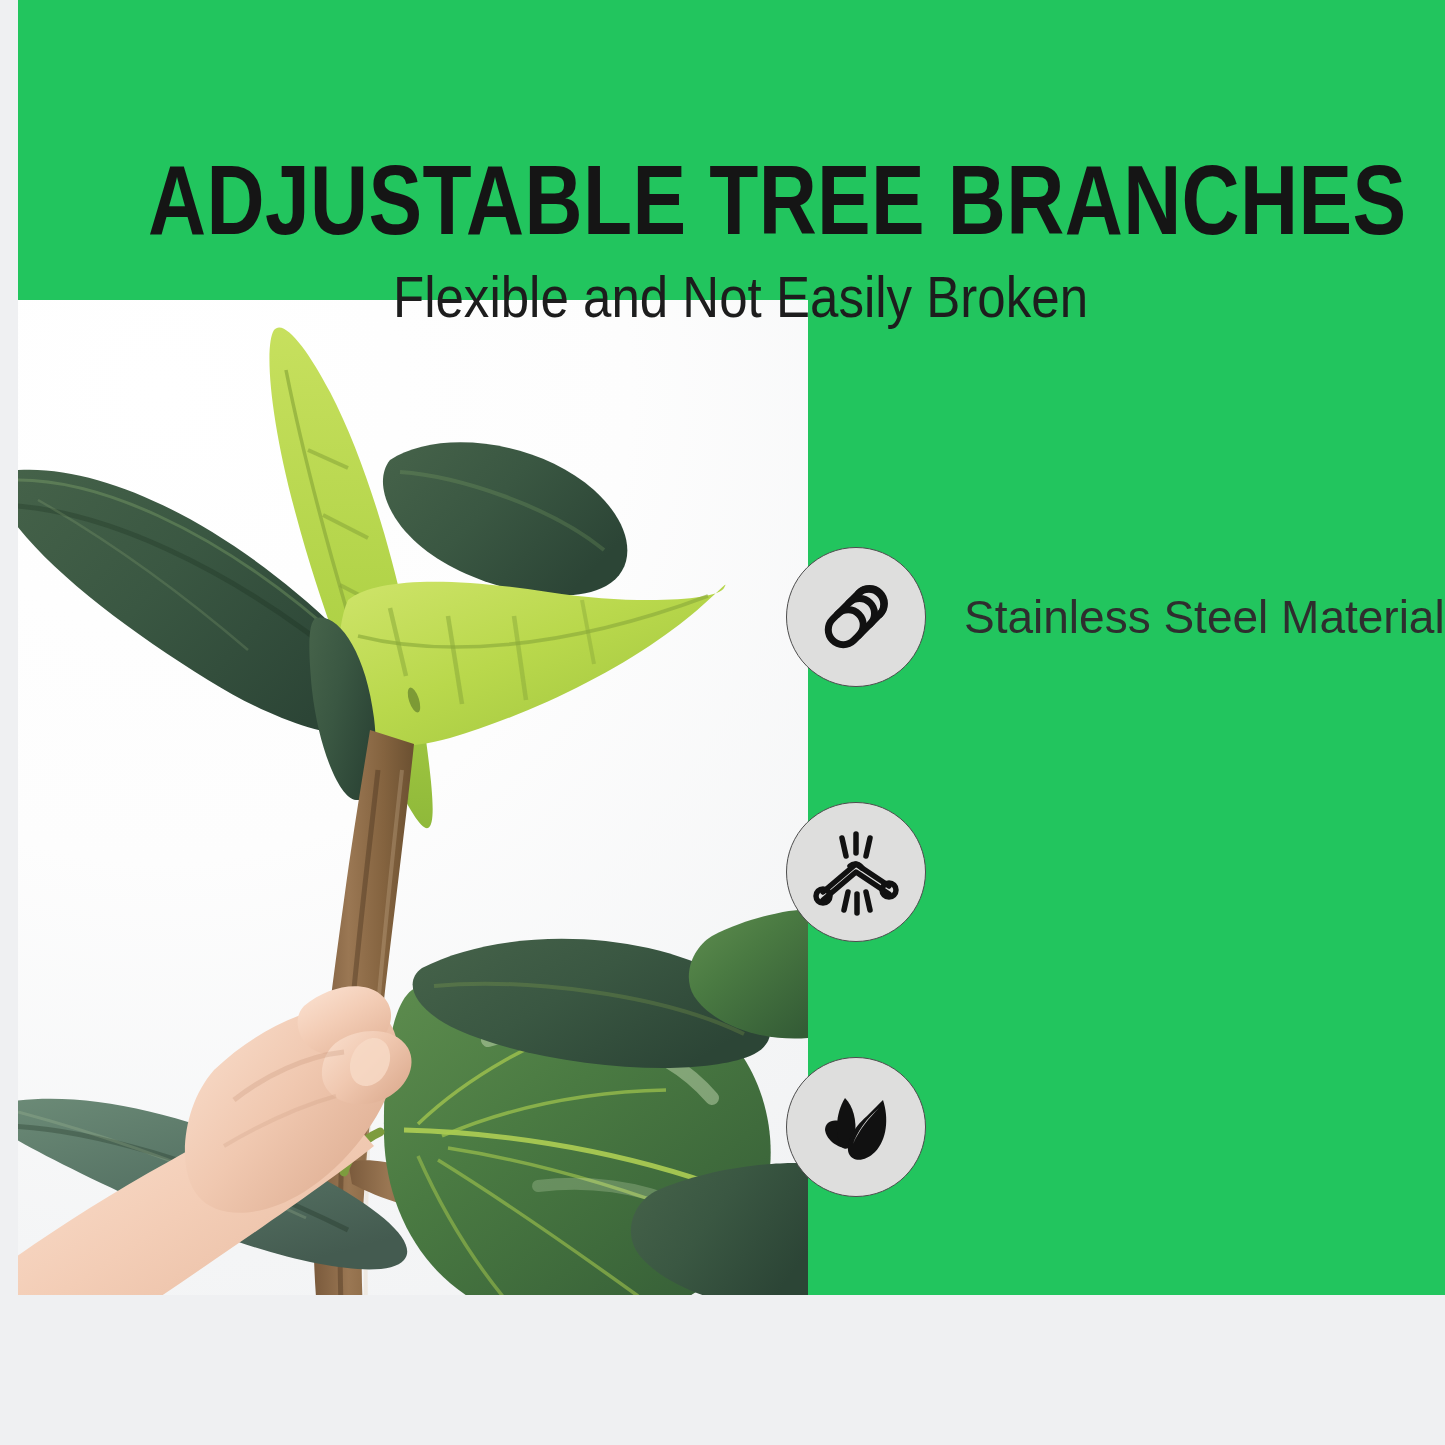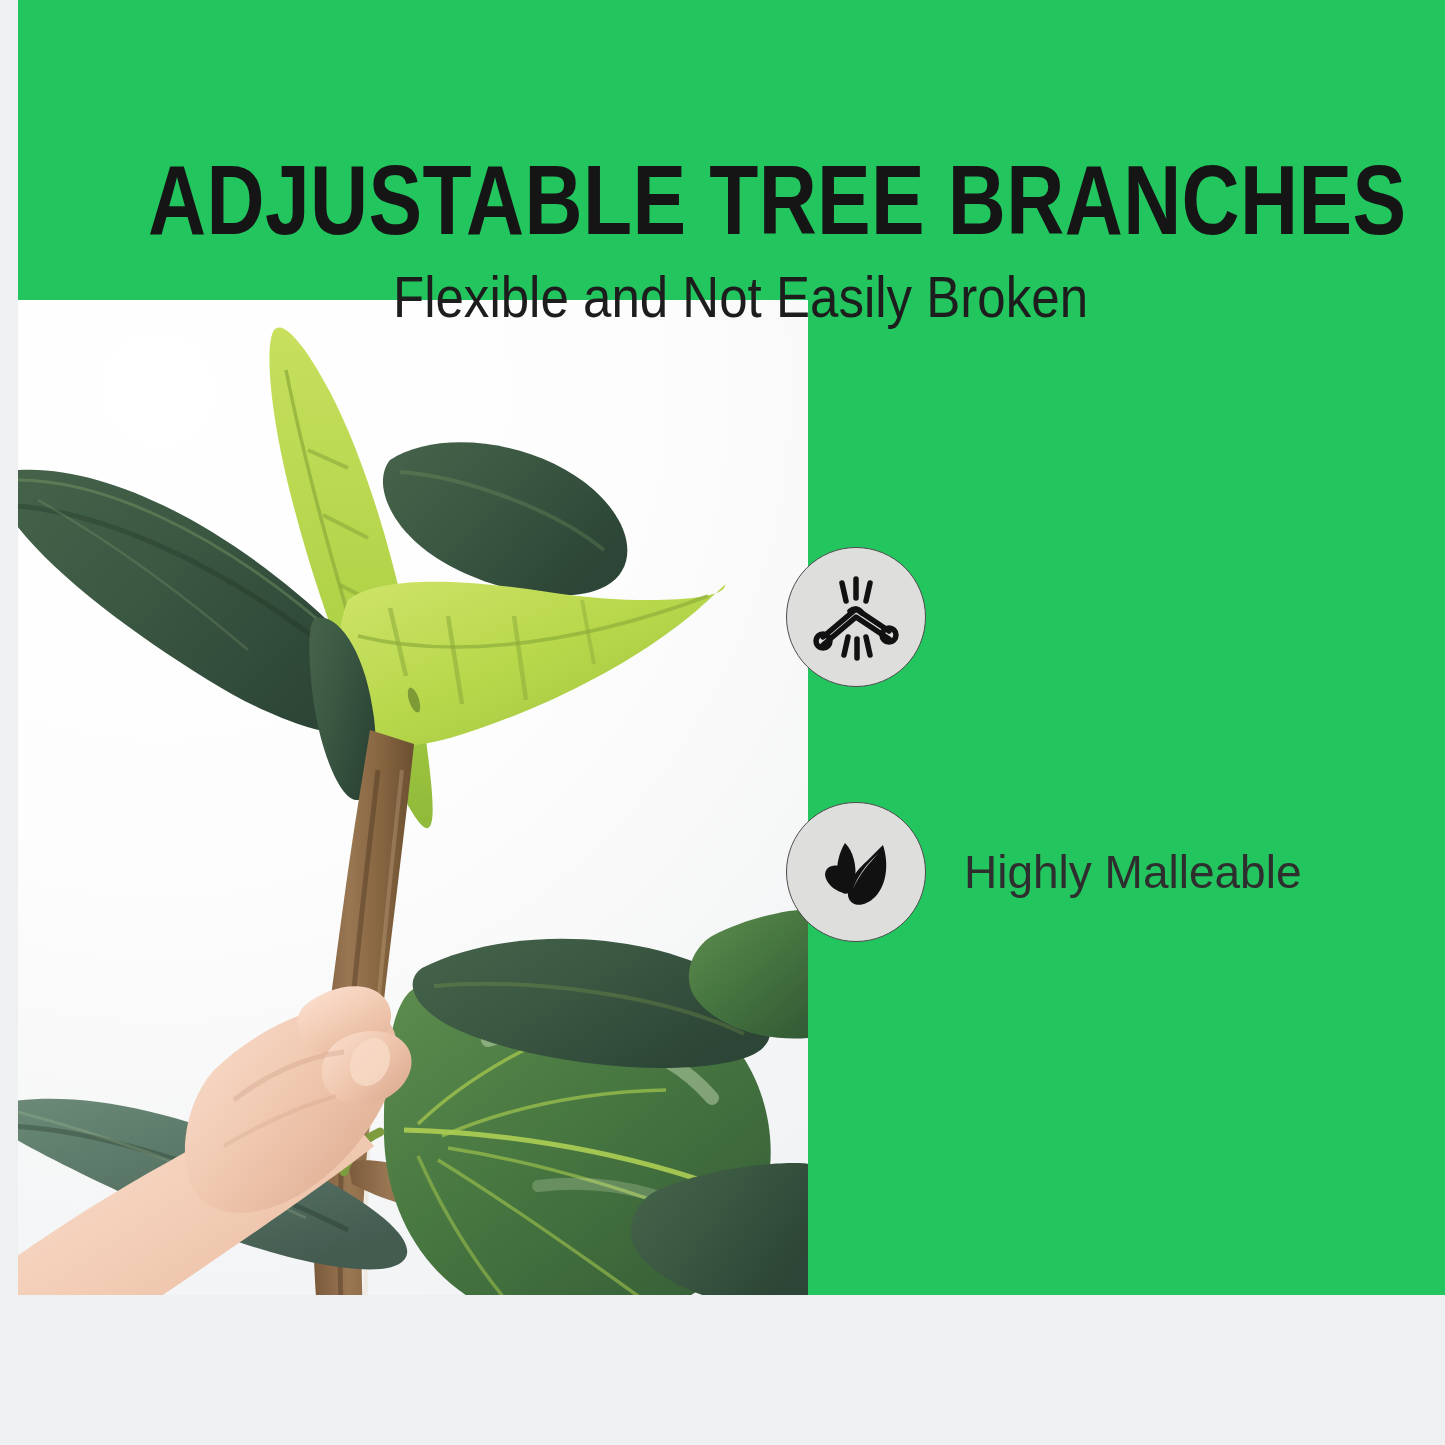--- a/index.html
+++ b/index.html
@@ -339,20 +339,35 @@
     </svg>
   </div>
 
   <div class="header">
     <h1 class="title">ADJUSTABLE TREE BRANCHES</h1>
     <p class="subtitle">Flexible and Not Easily Broken</p>
   </div>
 
   <div class="features">
 
+    <div class="feature-row">
+      <div class="icon-circle">
+        <svg width="90" height="90" viewBox="0 0 90 90">
+          <g transform="rotate(-45 45 45)" fill="none" stroke="#111111" stroke-width="7" stroke-linecap="round" stroke-linejoin="round">
+
+            <rect x="12" y="30" width="66" height="30" rx="15" ry="15"></rect>
+
+            <path d="M34,30 A15,15 0 0 1 34,60"></path>
+            <path d="M50,30 A15,15 0 0 1 50,60"></path>
+            <path d="M64,30 A15,15 0 0 1 64,60"></path>
+          </g>
+        </svg>
+      </div>
+      <div class="feature-label">Stainless Steel Material</div>
+    </div>
 
     <div class="feature-row">
       <div class="icon-circle">
         <svg width="92" height="92" viewBox="0 0 92 92">
           <g fill="none" stroke="#111111" stroke-width="5.5" stroke-linecap="round" stroke-linejoin="round">
 
             <path d="M13,66 L46,38 L79,60"></path>
             <path d="M13,74 L46,46 L79,68"></path>
 
             <circle cx="13" cy="70" r="7"></circle>
@@ -387,17 +402,16 @@
             <path d="M30,12 C38,20 42,34 40,50 C36,62 30,66 26,60
                      C20,50 20,28 30,12 Z"></path>
 
             <path d="M68,14 C74,32 72,54 60,66 C50,76 38,76 34,68
                      C30,58 38,42 52,30 C58,24 64,18 68,14 Z"></path>
 
             <path d="M64,22 C54,32 44,44 38,58 C42,46 52,32 64,22 Z" fill="#dededd"></path>
           </g>
         </svg>
       </div>
-      <div class="feature-label">Highly Malleable</div>
     </div>
 
   </div>
 </div>
 
 </body></html>

